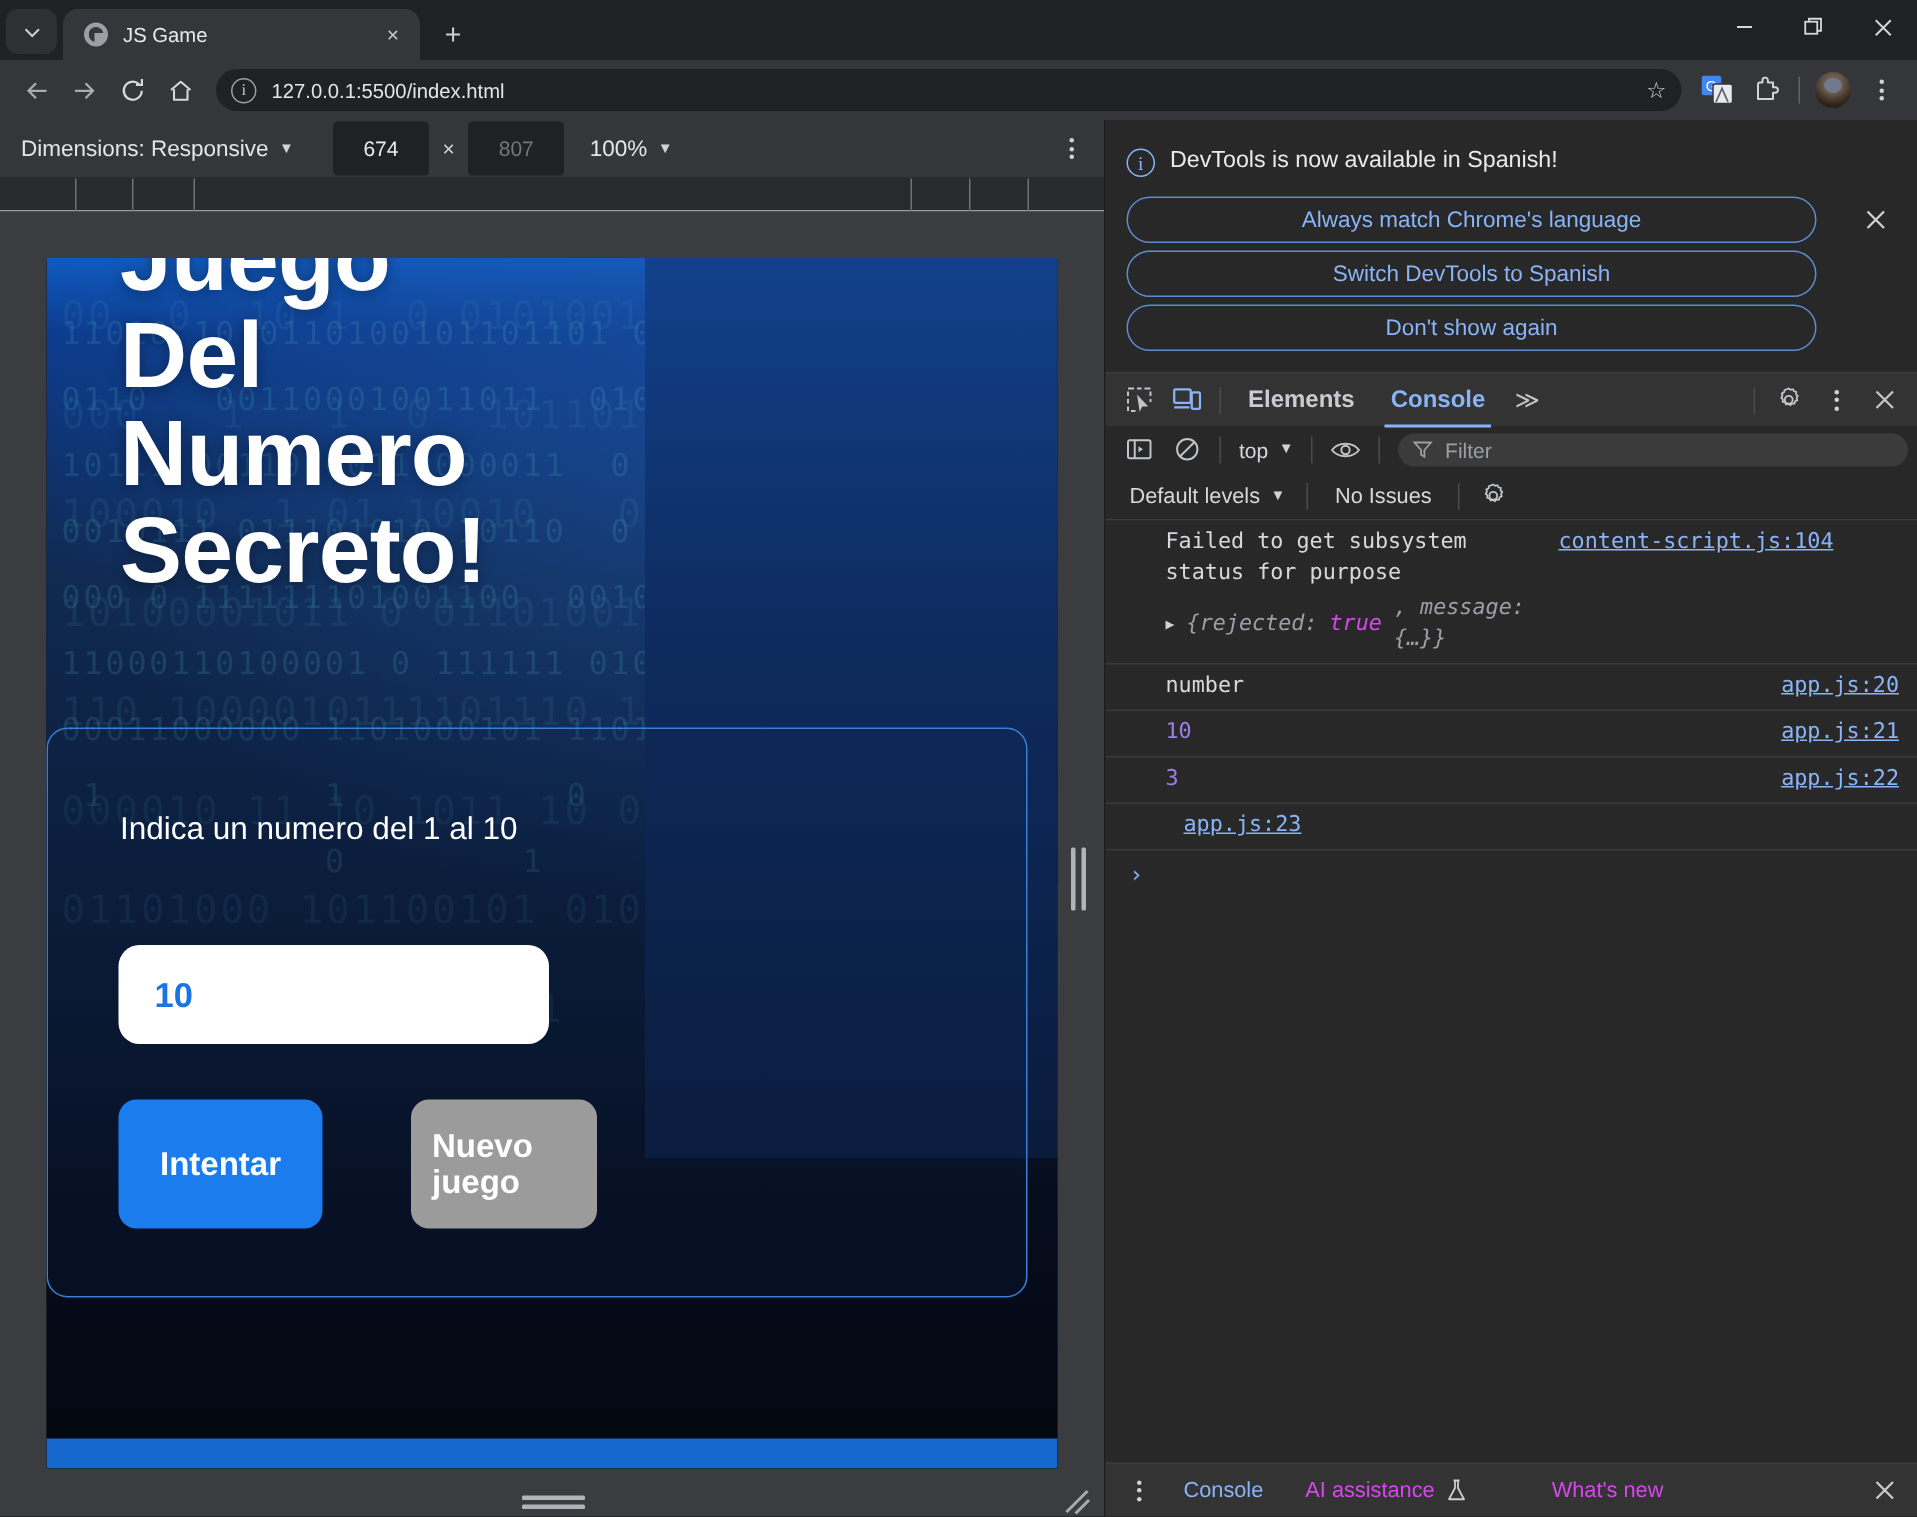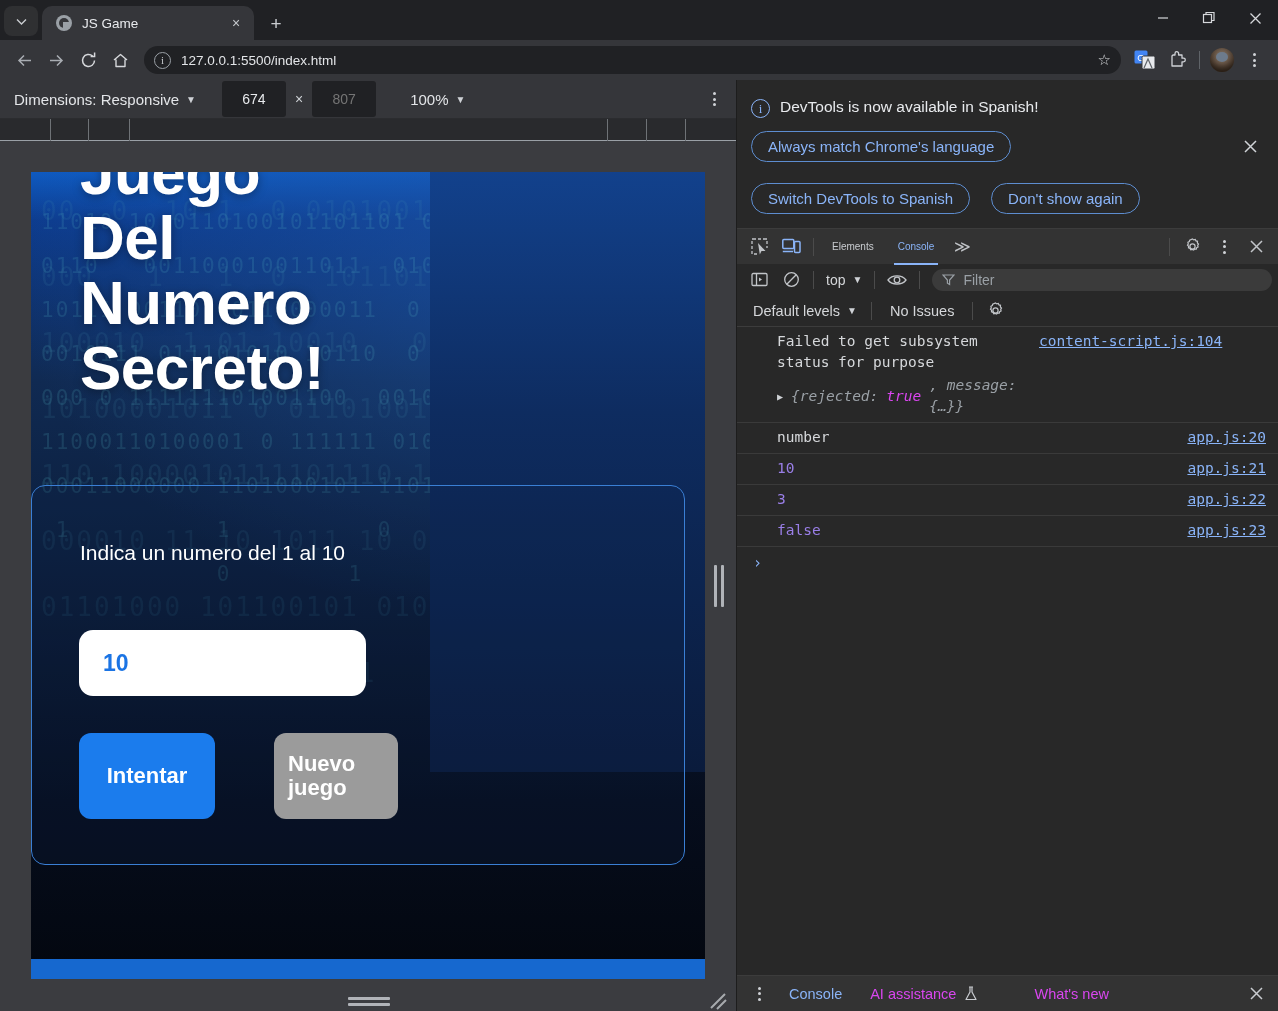--- a/index.html
+++ b/index.html
@@ -19,21 +19,21 @@
     display: flex; align-items: flex-end;
   }
   .tab-search {
     width: 34px; height: 30px; margin-left: 4px; margin-bottom: 4px;
     border-radius: 8px; background: #2f3032;
     display: flex; align-items: center; justify-content: center;
     color: #c9ccd0; font-size: 12px;
   }
   .tab {
     margin-left: 4px;
-    width: 212px; height: 34px;
+    width: 238px; height: 34px;
     background: #35363a; border-radius: 10px 10px 0 0;
     display: flex; align-items: center; padding: 0 8px;
     position: relative;
   }
   .tab .favicon {
     width: 16px; height: 16px; border-radius: 50%;
     background: #9aa0a6; margin: 0 10px 0 6px;
     position: relative; flex: 0 0 auto;
   }
   .tab .favicon::after {
@@ -206,40 +206,40 @@
   .notif {
     padding: 18px 16px 14px 14px; background: #282828; position: relative;
   }
   .notif-row { display: flex; align-items: flex-start; gap: 10px; }
   .notif-i {
     width: 19px; height: 19px; border-radius: 50%; border: 1.5px solid #8ab4f8;
     color: #8ab4f8; font-size: 13px; display: flex; align-items: center; justify-content: center;
     flex: 0 0 auto; font-family: "Liberation Serif", serif; margin-top: 1px;
   }
   .notif-text { color: #e8eaed; font-size: 15.5px; }
-  .notif-btns { display: flex; flex-wrap: wrap; gap: 21px; margin-top: 13px; max-width: 460px; }
+  .notif-btns { display: flex; flex-wrap: wrap; gap: 5px; margin-top: 13px; max-width: 460px; flex-direction: column; }
   .pill {
     border: 1px solid #5d8dd0; background: transparent; color: #8ab4f8;
     border-radius: 16px; padding: 6px 16px; font-size: 15px;
     font-family: "Liberation Sans", sans-serif; cursor: pointer;
   }
   .notif-close {
     position: absolute; right: 14px; top: 52px; width: 28px; height: 28px;
     display: flex; align-items: center; justify-content: center; color: #d0d3d7; font-size: 17px;
   }
   .dt-tabs {
     height: 36px; background: #333333; display: flex; align-items: center;
     padding: 0 6px; border-top: 1px solid #3c3c3c; flex: 0 0 auto;
   }
   .dt-ic { width: 32px; height: 28px; display: flex; align-items: center; justify-content: center; color: #c2c5c9; }
   .dt-ic.active { color: #8ab4f8; }
   .dt-sep { width: 1px; height: 18px; background: #4b4b4b; margin: 0 6px; }
   .dt-tab {
     height: 36px; display: flex; align-items: center; padding: 0 12px;
-    color: #c9ccd0; font-size: 10px; position: relative;
+    color: #c9ccd0; font-size: 16px; position: relative; font-weight: bold;
   }
   .dt-tab.sel { color: #8ab4f8; }
   .dt-tab.sel::after {
     content: ""; position: absolute; left: 8px; right: 8px; bottom: 0; height: 2px; background: #8ab4f8;
   }
   .dt-right { margin-left: auto; display: flex; align-items: center; }
   .dt-toolbar2 {
     height: 31px; background: #282828; display: flex; align-items: center; padding: 0 6px; flex: 0 0 auto;
   }
   .ctx-sel { color: #d5d7da; font-size: 14px; padding: 0 6px; display: flex; align-items: center; }
@@ -366,21 +366,21 @@
         </div>
     </div>
   </div>
 
   <div class="devicebar">
     <span class="dev-label">Dimensions: Responsive</span>
     <span class="caret">▼</span>
     <input class="dim-input" style="margin-left: 26px;" value="674">
     <span class="dim-x">×</span>
     <input class="dim-input dim2" placeholder="807" style="">
-    <span class="zoom-label" style="margin-left:34px">100%</span>
+    <span class="zoom-label" style="margin-left:17px">100%</span>
     <span class="caret">▼</span>
     <div class="kebab">
         <i></i>
         <i></i>
         <i></i>
       </div>
   </div>
 
   <div class="ruler">
     <div class="tick" style="left:50px"></div>
@@ -627,21 +627,20 @@
         <span class="ctext num">10</span>
         <span class="csrc">app.js:21</span>
       </div>
 
       <div class="cmsg">
         <span class="ctext num">3</span>
         <span class="csrc">app.js:22</span>
       </div>
 
       <div class="cmsg">
-        <span class="ctext num">false</span>
         <span class="csrc">app.js:23</span>
       </div>
 
       <div class="prompt-row">›</div>
     </div>
 
     <div class="drawer-bar">
       <div class="dt-ic">
         <div class="kebab" style="margin:0">
             <i></i>

